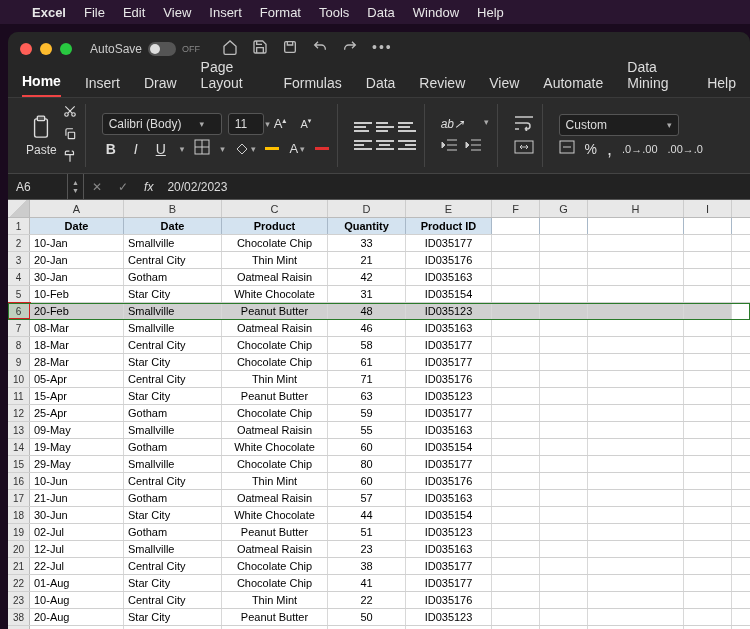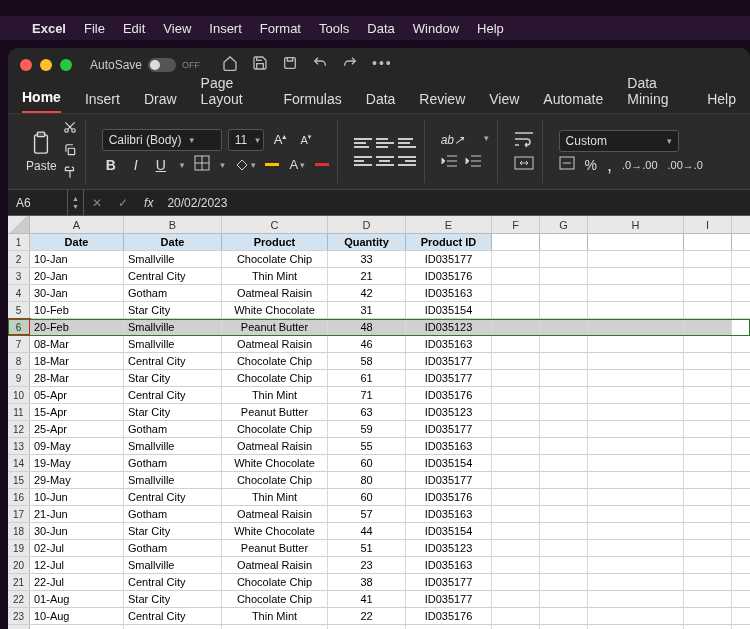--- a/index.html
+++ b/index.html
@@ -1,19 +1,19 @@
 <!DOCTYPE html>
 <html><head>
 <meta charset="utf-8">
 <style>
   * { box-sizing: border-box; margin: 0; padding: 0; }
   html, body { width: 750px; height: 629px; overflow: hidden; font-family: -apple-system, "Segoe UI", sans-serif; background: #1a0a1e; }
   
   
-  .mac-menubar { height: 24px; background: #2a1530; display: flex; align-items: center; padding: 0 14px; gap: 18px; color: #e8e8e8; font-size: 13px; margin-top: 16px; }
+  .mac-menubar { height: 24px; background: #2a1530; display: flex; align-items: center; padding: 0 14px; gap: 18px; color: #e8e8e8; font-size: 13px; }
   .mac-menubar .apple { font-size: 14px; }
   .mac-menubar .app-name { font-weight: 600; }
   .mac-menubar span { cursor: default; }
   
   
   .window { margin: 8px 0 0 8px; width: 742px; height: 597px; background: #1e1e1e; border-radius: 10px 10px 0 0; overflow: hidden; display: flex; flex-direction: column; }
   .titlebar { height: 34px; display: flex; align-items: center; padding: 0 12px; gap: 10px; background: #262626; }
   .traffic { display: flex; gap: 8px; }
   .traffic .dot { width: 12px; height: 12px; border-radius: 50%; }
   .dot.red { background: #ff5f57; } .dot.yel { background: #febc2e; } .dot.grn { background: #28c840; }
@@ -30,21 +30,21 @@
   
   
   .ribbon { height: 76px; background: #2b2b2b; display: flex; align-items: center; padding: 6px 10px; gap: 8px; color: #ddd; font-size: 12px; border-bottom: 1px solid #444; }
   .rgroup { display: flex; flex-direction: column; align-items: center; gap: 4px; padding: 0 8px; border-right: 1px solid #444; height: 100%; justify-content: center; }
   .rgroup:last-child { border-right: none; }
   .paste-btn { display: flex; flex-direction: column; align-items: center; gap: 2px; }
   .paste-btn svg { width: 22px; height: 26px; }
   .mini-col { display: flex; flex-direction: column; gap: 6px; }
   .mini-col svg { width: 14px; height: 14px; }
   .font-row { display: flex; align-items: center; gap: 6px; }
-  .dropdown { background: #1e1e1e; border: 1px solid #555; border-radius: 3px; height: 22px; display: flex; align-items: center; padding: 0 6px; font-size: 12px; color: #ddd; gap: 8px; }
+  .dropdown { background: #1e1e1e; border: 1px solid #555; border-radius: 3px; height: 22px; display: flex; align-items: center; padding: 0 6px; font-size: 12px; color: #ddd; gap: 18px; }
   .dropdown .chev { font-size: 9px; color: #aaa; }
   .fmt-row { display: flex; gap: 10px; align-items: center; }
   .fmt-btn { color: #ddd; font-size: 14px; padding: 2px 4px; }
   .fmt-btn.bold { font-weight: 700; }
   .fmt-btn.italic { font-style: italic; }
   .fmt-btn.underline { text-decoration: underline; }
   .swatch-btn { display: flex; align-items: center; gap: 2px; }
   .swatch { width: 14px; height: 3px; }
   .swatch.y { background: #ffc000; } .swatch.r { background: #e03030; }
   .align-grid { display: grid; grid-template-columns: repeat(3, 18px); gap: 4px; }

